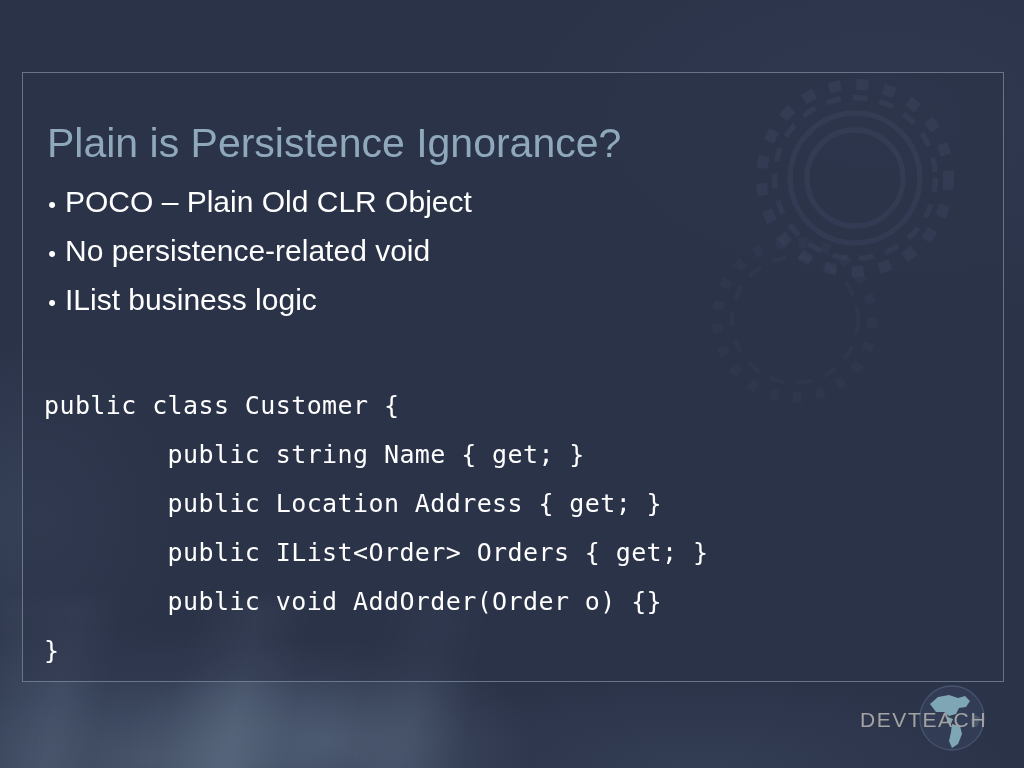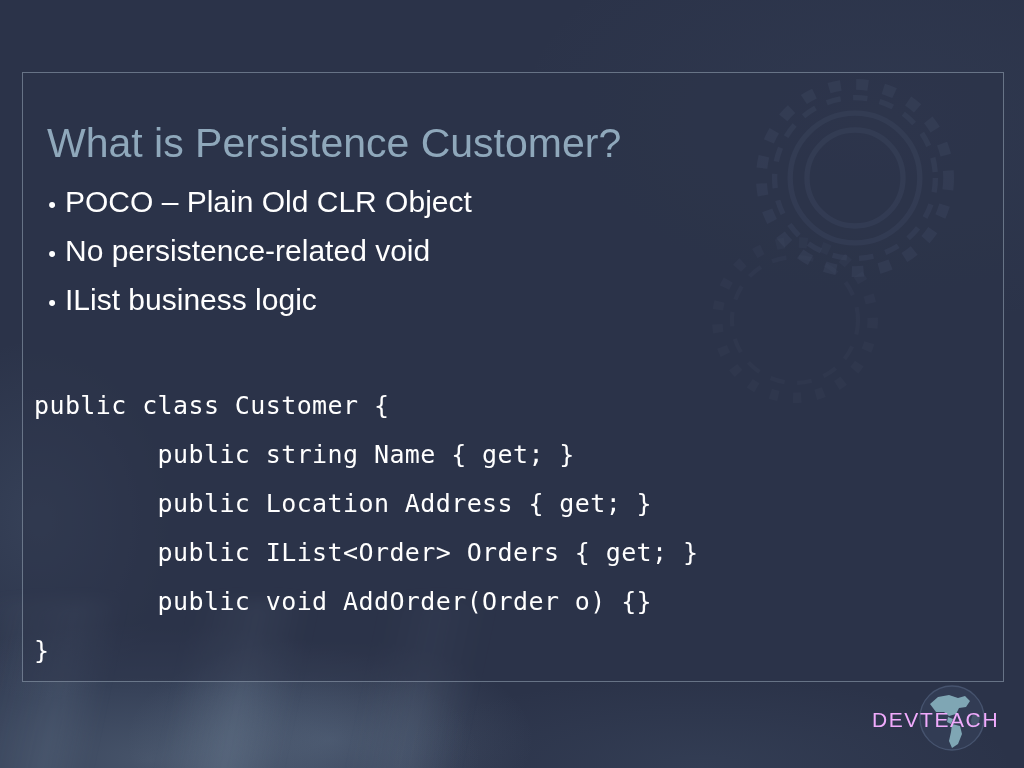--- a/index.html
+++ b/index.html
@@ -122,21 +122,21 @@
     color: #ffffff;
     font-size: 30px;
     line-height: 34px;
     white-space: nowrap;
     text-align: center;
   }
 
   
   .code {
     position: absolute;
-    left: 11px;
+    left: 21px;
     top: 308px;
     margin: 0;
     color: #ffffff;
     font-family: "DejaVu Sans Mono", monospace;
     font-size: 25px;
     line-height: 49px;
     white-space: pre;
     letter-spacing: 0.4px;
   }
 
@@ -155,25 +155,24 @@
     width: 68px;
     height: 68px;
   }
   .logo-text {
     position: absolute;
     left: 0px;
     top: 24px;
     width: 150px;
     font-size: 21px;
     line-height: 24px;
-    color: #f0abfc;
+    color: #a3a3a3;
     letter-spacing: 1.6px;
     font-weight: normal;
     white-space: nowrap;
-    margin-left: 12px;
   }
 </style>
 </head>
 <body>
 
 <div class="slide">
 
   <div class="bg-smoke"></div>
   <div class="bg-folds"></div>
 
@@ -187,21 +186,21 @@
   </svg>
   <svg class="bg-gear-2" viewBox="0 0 100 100" aria-hidden="true">
     <g fill="none" stroke="#5a6a88" stroke-width="2">
       <circle cx="50" cy="50" r="30" stroke-dasharray="7 6"></circle>
       <circle cx="50" cy="50" r="37" stroke-dasharray="4 7" stroke-width="5"></circle>
     </g>
   </svg>
 
   <div class="frame">
 
-    <h1 class="title">What is Persistence Customer?</h1>
+    <h1 class="title">Plain is Persistence Ignorance?</h1>
 
     <ul class="bullets">
       <li class="bullet-row">
         <span class="bullet-dot">•</span>
         <span class="bullet-text">POCO – Plain Old CLR Object</span>
       </li>
       <li class="bullet-row">
         <span class="bullet-dot">•</span>
         <span class="bullet-text">No persistence-related void</span>
       </li>

